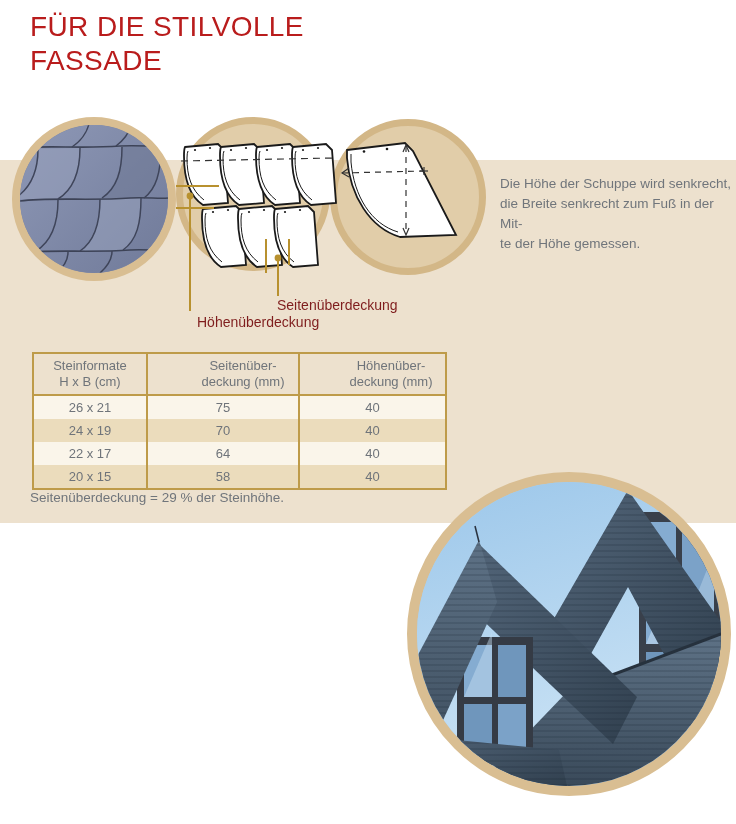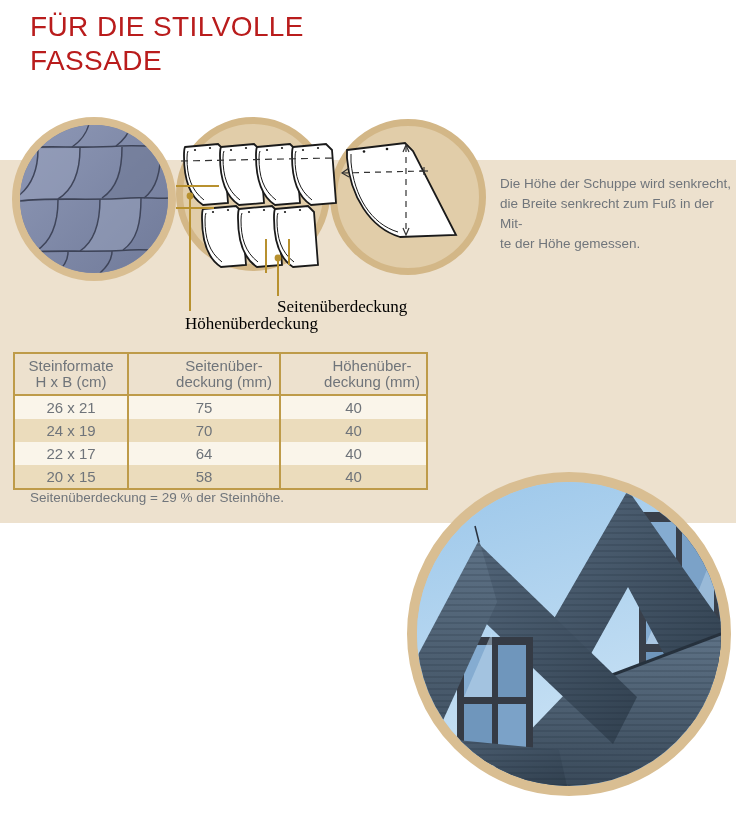--- a/index.html
+++ b/index.html
@@ -11,25 +11,25 @@
   .band{position:absolute;left:0;top:160px;width:736px;height:363px;background:#EDE1CE;z-index:0;}
   .title{position:absolute;left:30px;top:10px;font-size:28px;line-height:34px;
          color:#b91c1c;letter-spacing:.4px;font-weight:400;z-index:1;}
   .circle{position:absolute;border-radius:50%;box-sizing:content-box;}
   #c1{left:12px;top:117px;width:148px;height:148px;border:8px solid #D9BE92;overflow:hidden;background:#7E88A5;z-index:2;}
   #c2{left:176px;top:117px;width:140px;height:140px;border:7px solid #D3B787;background:#E1CDA9;z-index:2;}
   #c3{left:330px;top:119px;width:142px;height:142px;border:7px solid #D3B787;background:#E1CDA9;z-index:2;}
   #photoCircle{left:407px;top:472px;width:304px;height:304px;border:10px solid #D9BE92;overflow:hidden;background:#A9CFEC;z-index:2;}
   .overlay{position:absolute;left:0;top:0;width:736px;height:824px;pointer-events:none;z-index:4;}
   .note{position:absolute;left:500px;top:174px;width:232px;font-size:13.5px;line-height:20px;z-index:1;}
-  .lbl{position:absolute;font-size:17px;color:#000000;z-index:3;font-family:Liberation Serif, serif;}
+  .lbl{position:absolute;font-size:14px;color:#7f1d1d;z-index:3;}
   #lblSeite{left:277px;top:297px;}
-  #lblHoehe{left:185px;top:314px;}
-  table.spec{position:absolute;left:13px;top:352px;border-collapse:collapse;
-             font-size:15px;text-align:center;color:#6F747A;z-index:1;}
+  #lblHoehe{left:197px;top:314px;}
+  table.spec{position:absolute;left:32px;top:352px;border-collapse:collapse;
+             font-size:13px;text-align:center;color:#6F747A;z-index:1;}
   .spec th,.spec td{border-left:2px solid #BE9B49;border-right:2px solid #BE9B49;padding:0 4px;}
   .spec th{background:#EDE1CE;height:40px;font-weight:400;line-height:16px;
            border-top:2px solid #BE9B49;border-bottom:2px solid #BE9B49;}
   .spec th:nth-child(1){width:104px;}
   .spec th:nth-child(2){width:102px;padding-left:44px;}
   .spec th:nth-child(3){width:100px;padding-left:41px;}
   .spec td{height:23px;}
   .spec tbody tr:nth-child(odd) td{background:#FAF5EA;}
   .spec tbody tr:nth-child(even) td{background:#EBDCBC;}
   .spec tbody tr:last-child td{border-bottom:2px solid #BE9B49;}

